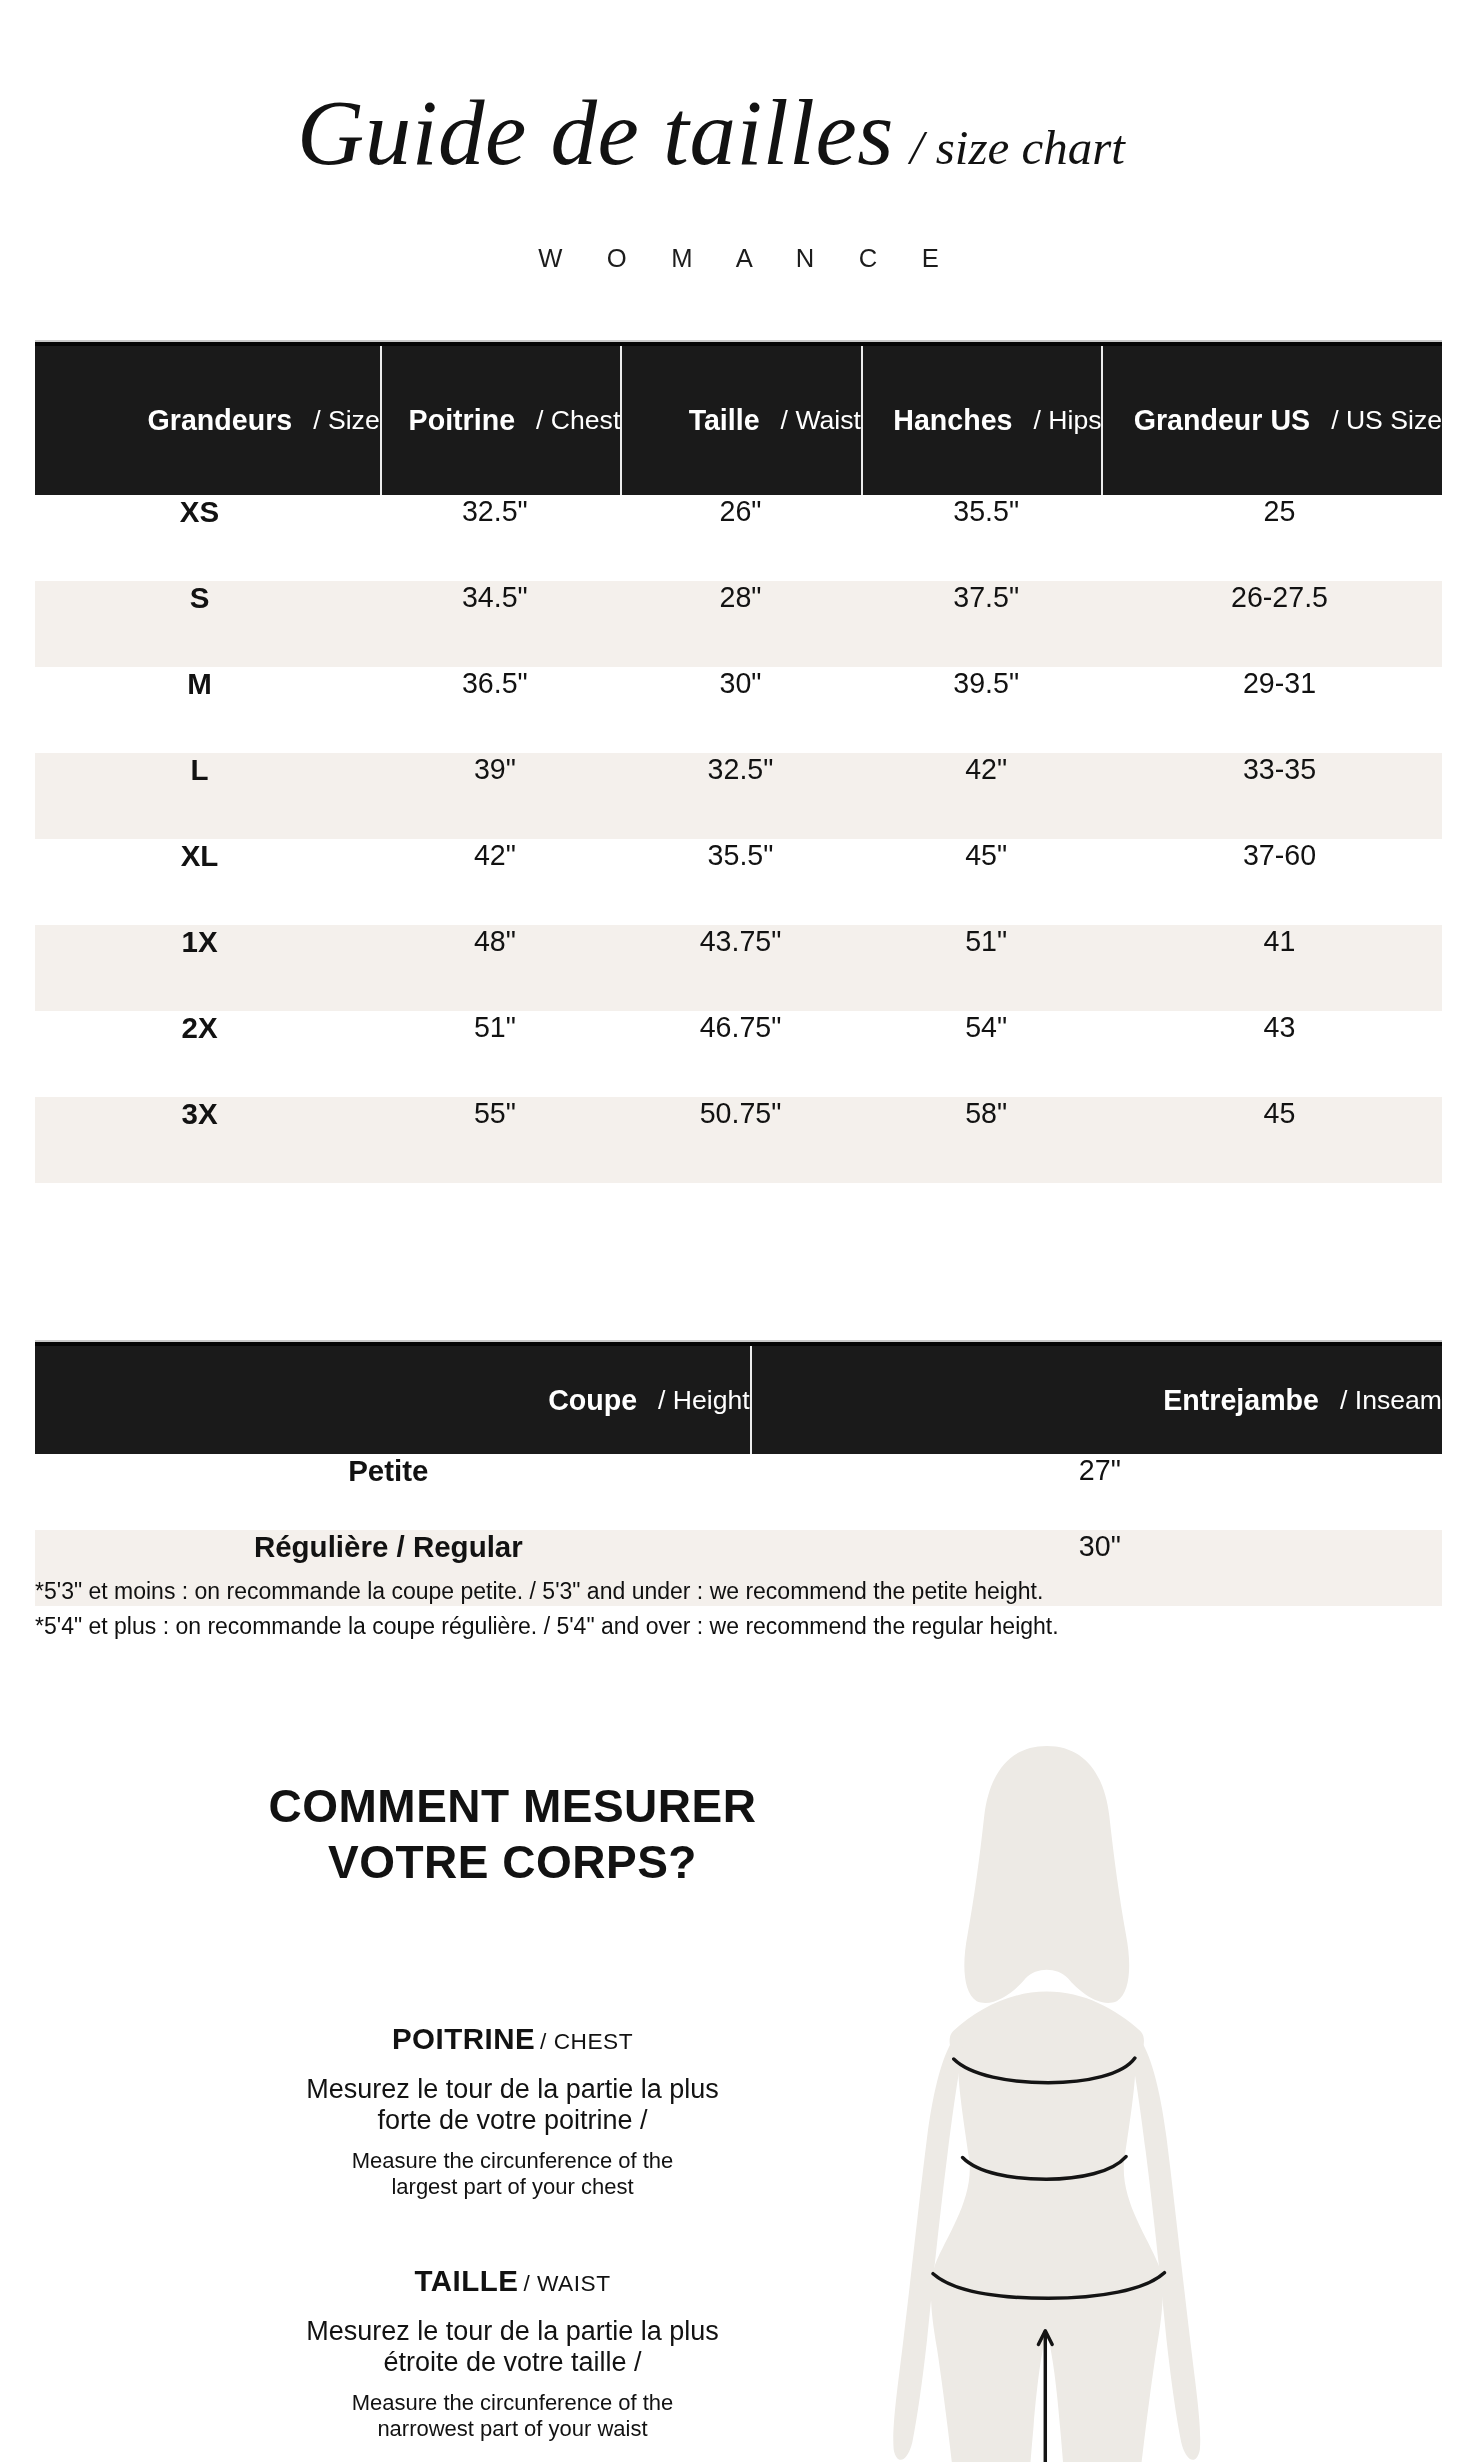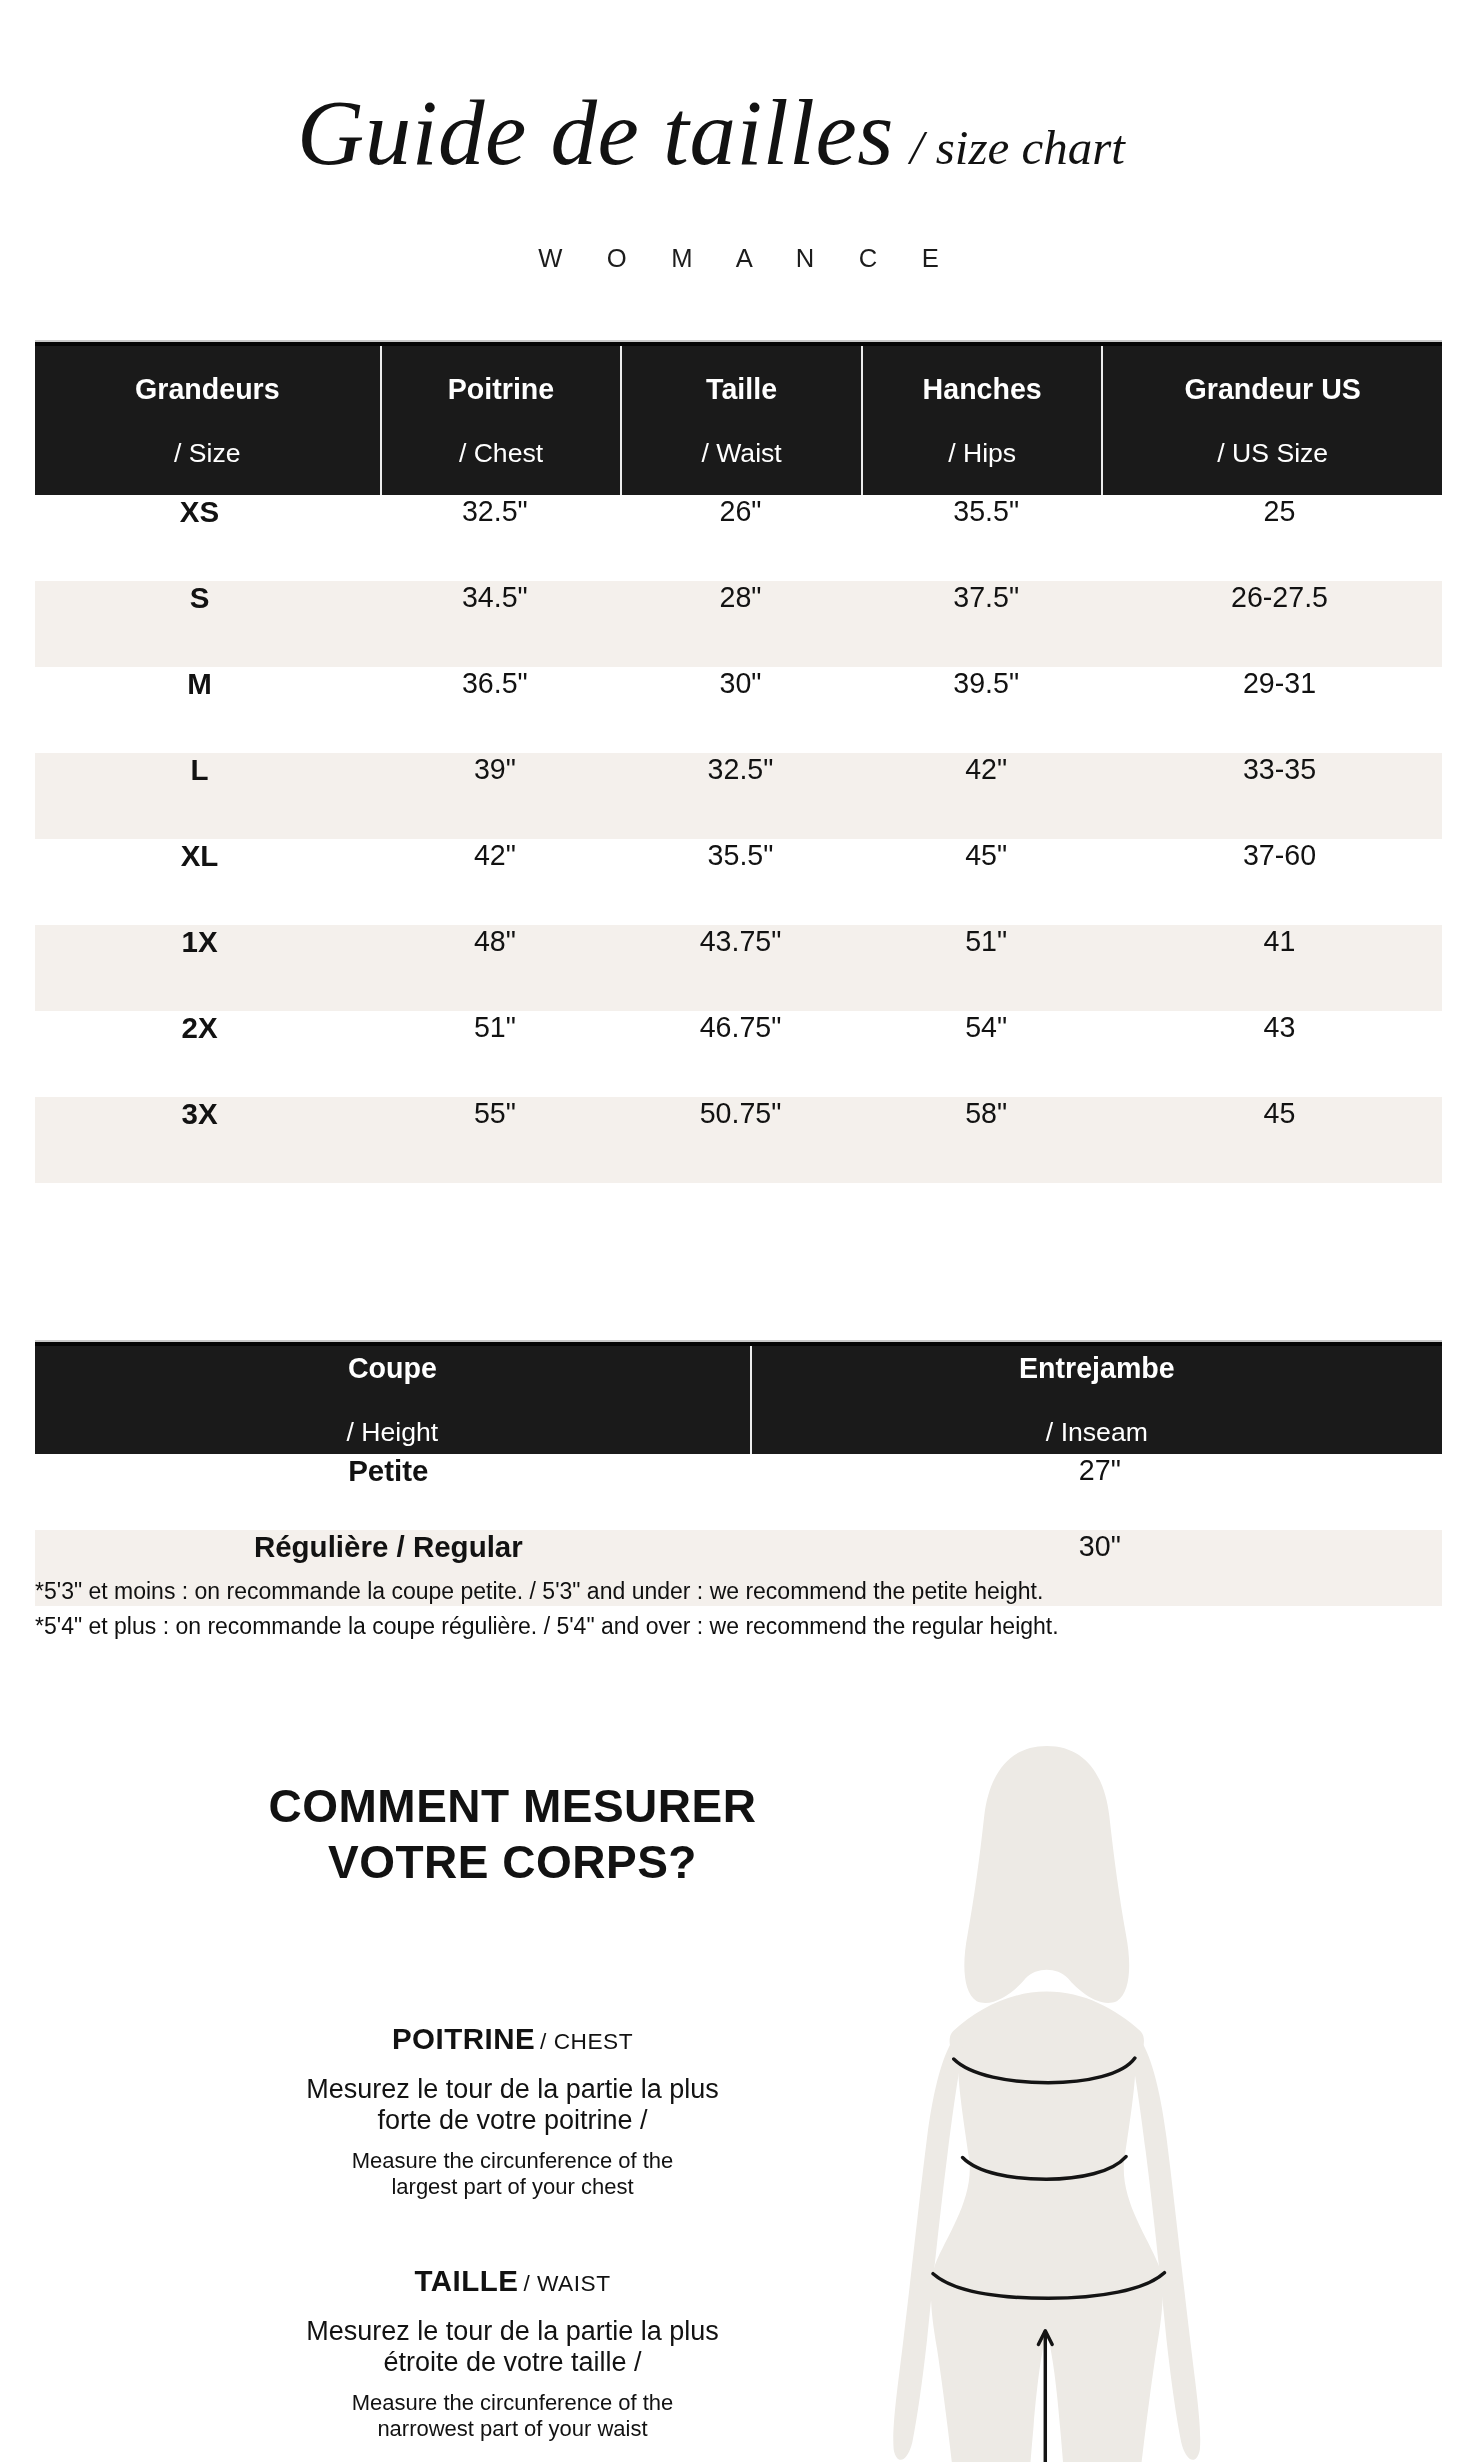--- a/index.html
+++ b/index.html
@@ -18,21 +18,21 @@
   }
   
   .title-wrap{position:absolute;top:79px;left:0;width:1422px;text-align:center;white-space:nowrap;}
   .title-main{font-family:"Liberation Serif", serif;font-style:italic;font-weight:500;font-size:93px;letter-spacing:0.5px;}
   .title-sub{font-family:"Liberation Serif", serif;font-style:italic;font-weight:400;font-size:49px;margin-left:13.8px;}
   .brand{position:absolute;top:244px;left:0;width:1477px;text-align:center;
          font-size:25.6px;font-weight:400;letter-spacing:18.7px;text-indent:18.7px;color:#1c1c1c;}
   
   .tbl{position:absolute;left:35px;width:1407px;border-top:2.5px solid var(--table-top);}
   .tbl-header{display:flex;background:var(--header-bg);color:#ffffff;border-top:4.9px solid #050505;}
-  .tbl-header .hcell{display:flex;flex-direction:column;justify-content:center;align-items:center;gap:32px;}
+  .tbl-header .hcell{display:flex;flex-direction:row;justify-content:flex-end;align-items:center;gap:21px;}
   .tbl-header .hcell + .hcell{border-left:2.5px solid var(--divider);}
   .hlabel{font-weight:700;font-size:28.6px;}
   .hsub{font-weight:400;font-size:26.6px;}
   .trow{display:flex;align-items:flex-start;gap:16px;}
   .trow.alt{background:var(--stripe);}
   .cell{display:flex;justify-content:center;align-items:center;font-size:28.6px;}
   .cell.lead{font-weight:700;font-size:29.5px;}
   
   .c1{width:24.5%;} .c2{width:17.1%;} .c3{width:17.1%;} .c4{width:17.1%;} .c5{width:24.2%;}
   #size-table{top:340px;}

